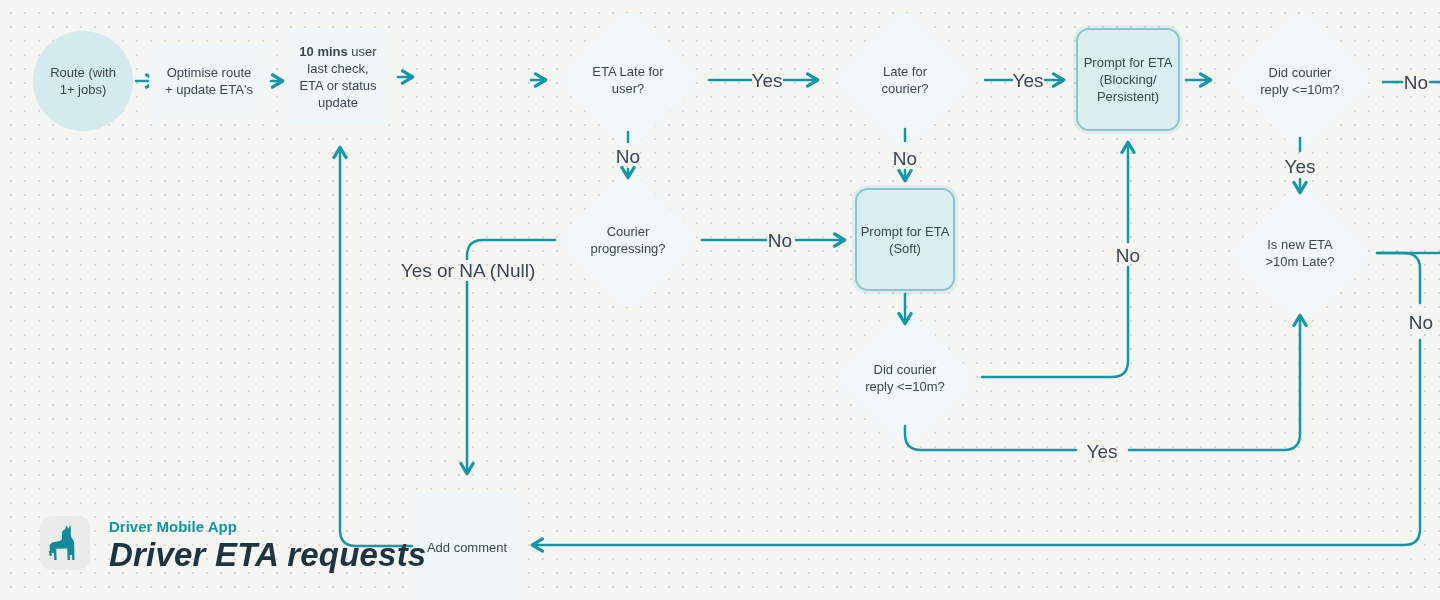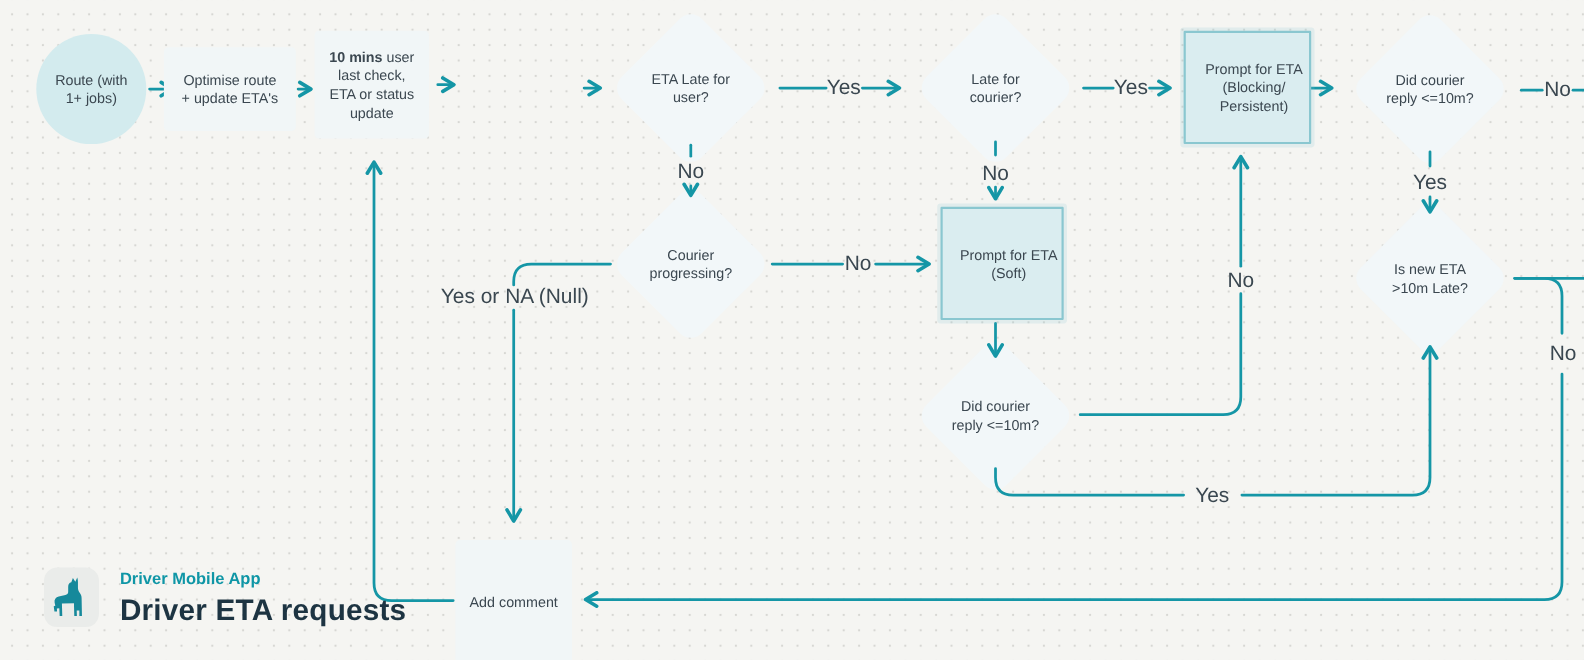--- a/index.html
+++ b/index.html
@@ -11,22 +11,22 @@
     background-size:14px 14px;background-position:4px 6px;
   }
   .node{
     position:absolute;display:flex;align-items:center;justify-content:center;
     text-align:center;color:#3b4750;font-size:13px;line-height:17px;
     white-space:pre-line;z-index:3;
   }
   .rectnode{background:#f1f6f7;border-radius:4px;}
   .circlenode{background:#d3ebee;border-radius:50%;}
   .tealbox{
-    background:#daedf0;border:2px solid #8ac7d0;border-radius:1px;
-    box-shadow:0 0 0 3px rgba(138,199,208,0.18);z-index:4;padding-left:12px;
+    background:#daedf0;border:2px solid #8ac7d0;border-radius:13px;
+    box-shadow:0 0 0 3px rgba(138,199,208,0.18);z-index:4;
   }
   .diamond{position:absolute;z-index:1;}
   .diamond .dshape{
     position:absolute;left:50%;top:50%;width:103px;height:103px;
     transform:translate(-50%,-50%) rotate(45deg);
     background:#f2f7f9;border-radius:14px;
   }
   .diamond .dlabel{
     position:absolute;left:50%;top:50%;transform:translate(-50%,-50%);
     width:130px;text-align:center;color:#3b4750;font-size:13px;line-height:17px;
@@ -39,21 +39,21 @@
   svg.wires{position:absolute;left:0;top:0;z-index:2;}
   .bold{font-weight:bold;}
   .uline{text-decoration:underline;text-underline-offset:3px;}
   .brand{position:absolute;left:40px;top:516px;display:flex;align-items:flex-end;z-index:6;}
   .brand-tile{
     width:50px;height:54px;border-radius:12px;background:#eaecea;
     display:flex;align-items:center;justify-content:center;
   }
   .brand-text{margin-left:19px;padding-top:1px;}
   .brand-app{color:#0f96a6;font-size:15px;font-weight:bold;line-height:18px;}
-  .brand-title{color:#1d3442;font-size:27px;font-weight:bold;line-height:30px;margin-top:4px;letter-spacing:0.2px;}
+  .brand-title{color:#1d3442;font-size:33px;font-weight:bold;line-height:30px;margin-top:4px;letter-spacing:0.2px;font-style:italic;}
 </style>
 </head>
 <body>
 
 <div id="canvas">
 
   <div class="diamond" style="left:628px;top:80px;">
     <div class="dshape"></div>
     <div class="dlabel">ETA Late for
 user?</div>

